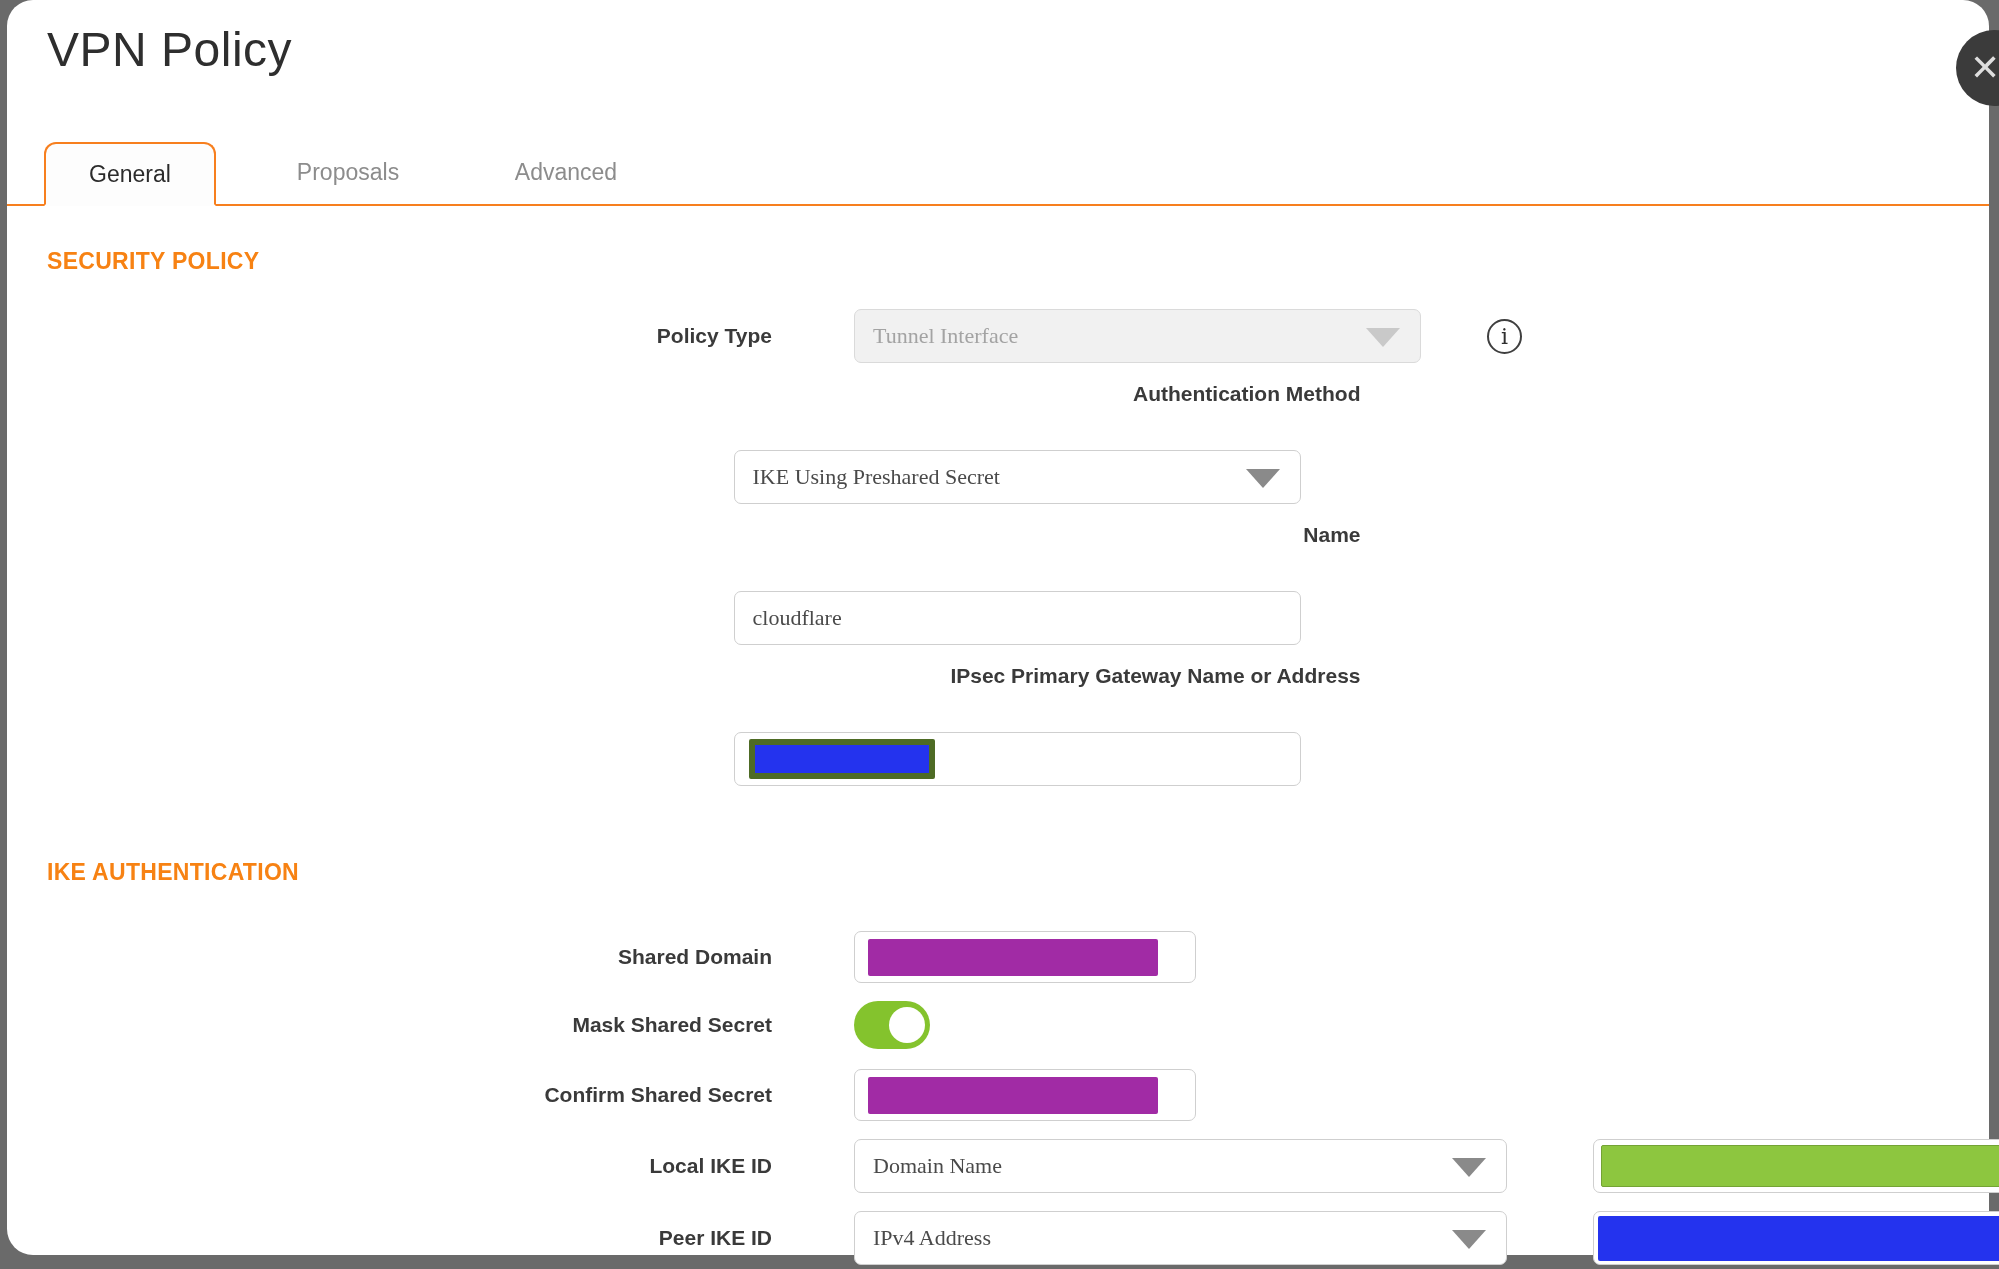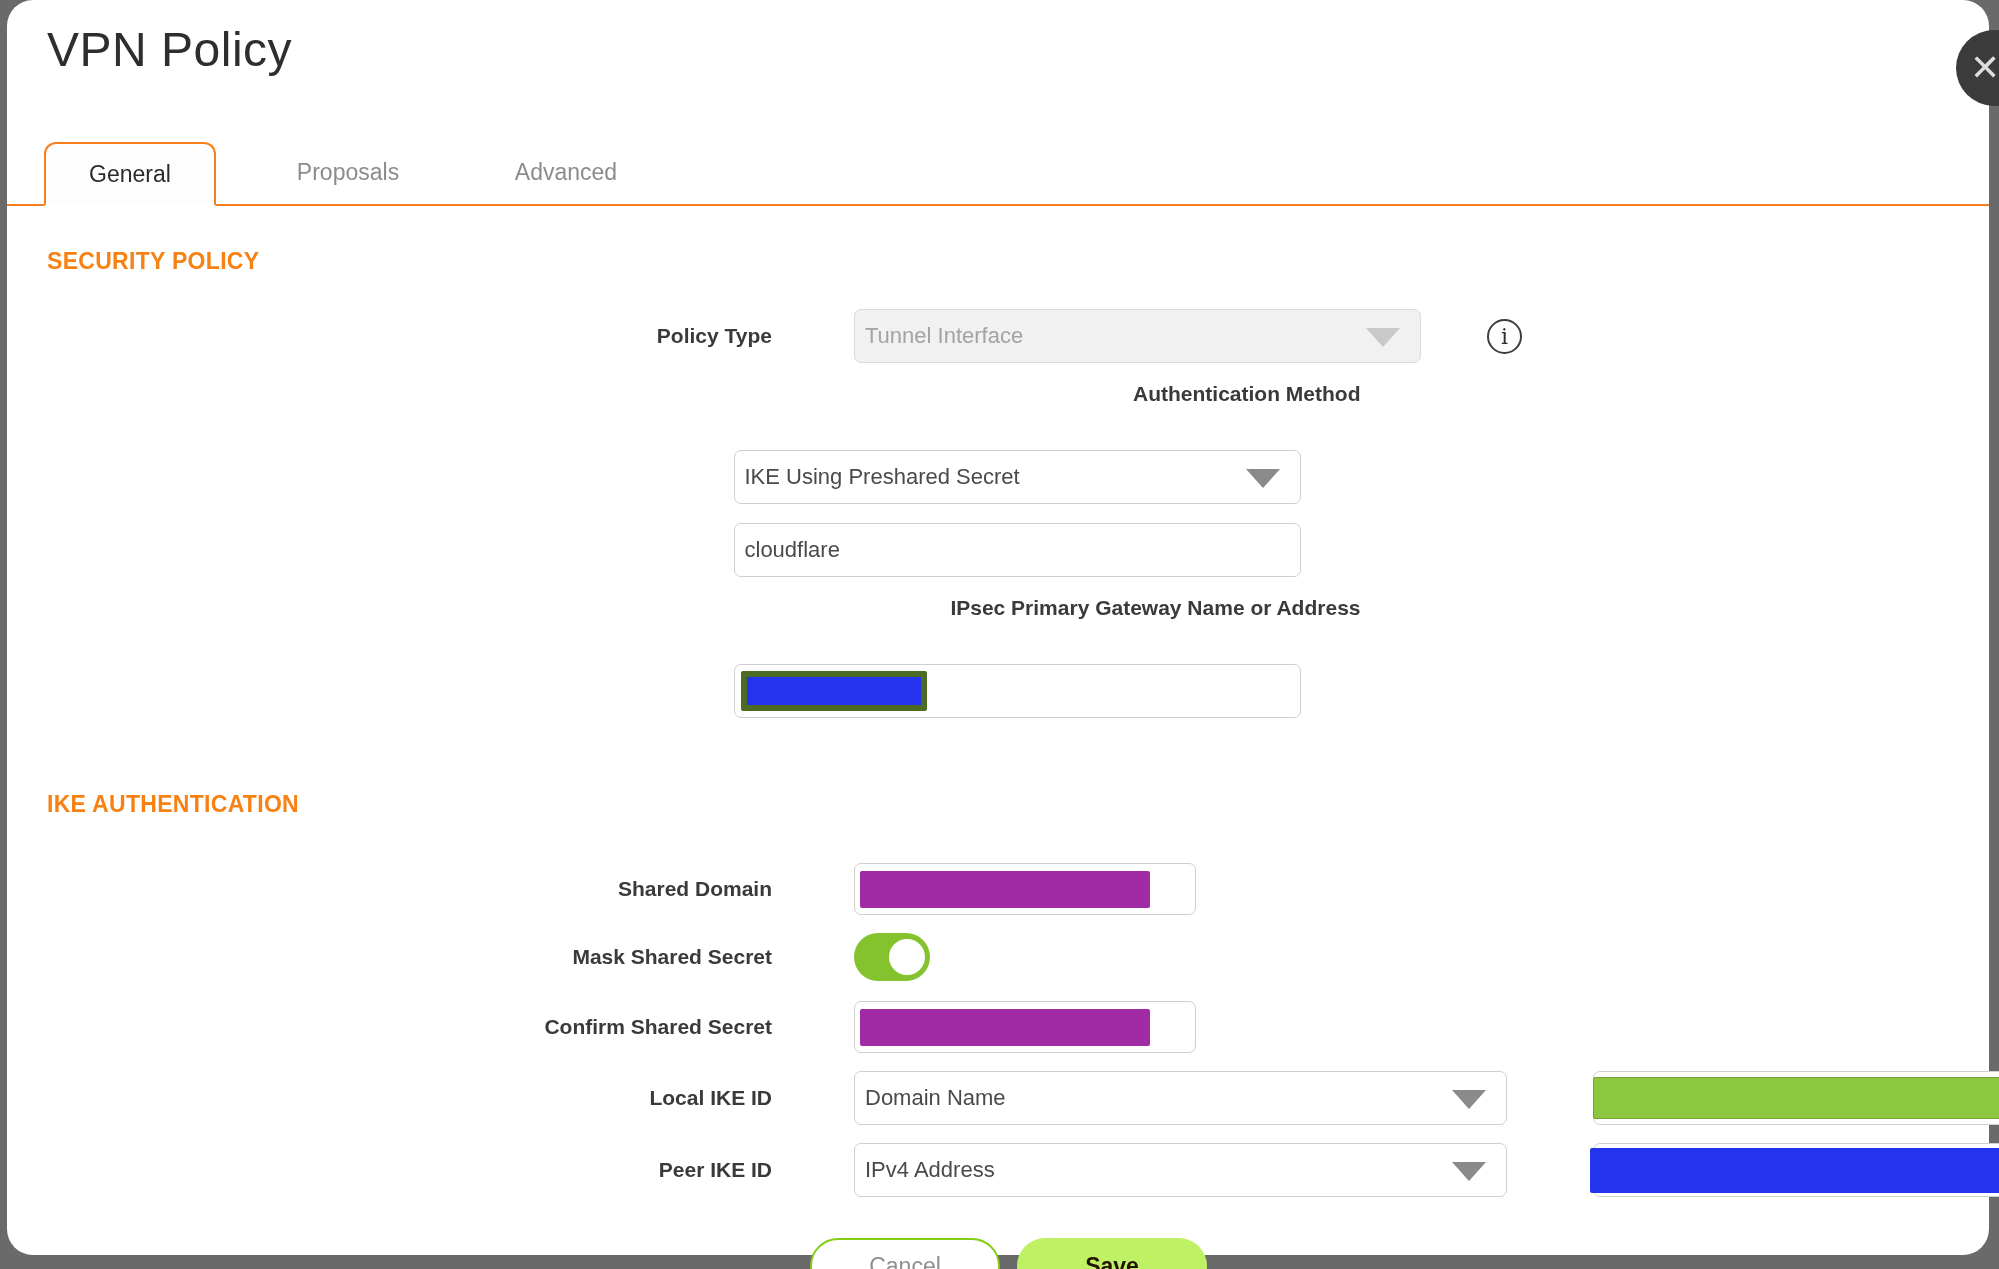--- a/index.html
+++ b/index.html
@@ -41,21 +41,21 @@
   .sec2 { margin-top:72px; }
   .row { display:flex; align-items:center;gap:44px; }
   .row-label {
     width:725px; text-align:right; font-size:21px; font-weight:bold;
     color:#3a3a3a; flex:0 0 auto;
   }
   .ctrl { margin-left:38px; position:relative; }
   .box {
     height:54px; border:1px solid #cfcfcf; border-radius:7px; background:#fff;
     font-size:22px; color:#4a4a4a; display:flex; align-items:center;
-    padding-left:10px; position:relative;
+    padding-left:18px; position:relative;font-family:Liberation Serif, serif;
   }
   .w-main  { width:567px; }
   .w-half  { width:342px; height:52px; }
   .w-sel   { width:653px; }
   .w-red   { width:508px; }
   .box.disabled { background:#f1f1f1; border-color:#dadada; color:#a3a3a3; }
   .chev {
     position:absolute; right:20px; top:50%; margin-top:-8px;
     width:0; height:0;
     border-left:17px solid transparent; border-right:17px solid transparent;
@@ -131,20 +131,21 @@
       <div class="row-label">Authentication Method</div>
       <div class="ctrl">
         <div class="box w-main">
           <span>IKE Using Preshared Secret</span>
           <span class="chev"></span>
         </div>
       </div>
     </div>
 
     <div class="row gap19">
+      <div class="row-label">Name</div>
       <div class="ctrl">
         <div class="box w-main">
           <span>cloudflare</span>
         </div>
       </div>
     </div>
 
     <div class="row gap19">
       <div class="row-label">IPsec Primary Gateway Name or Address</div>
       <div class="ctrl">

